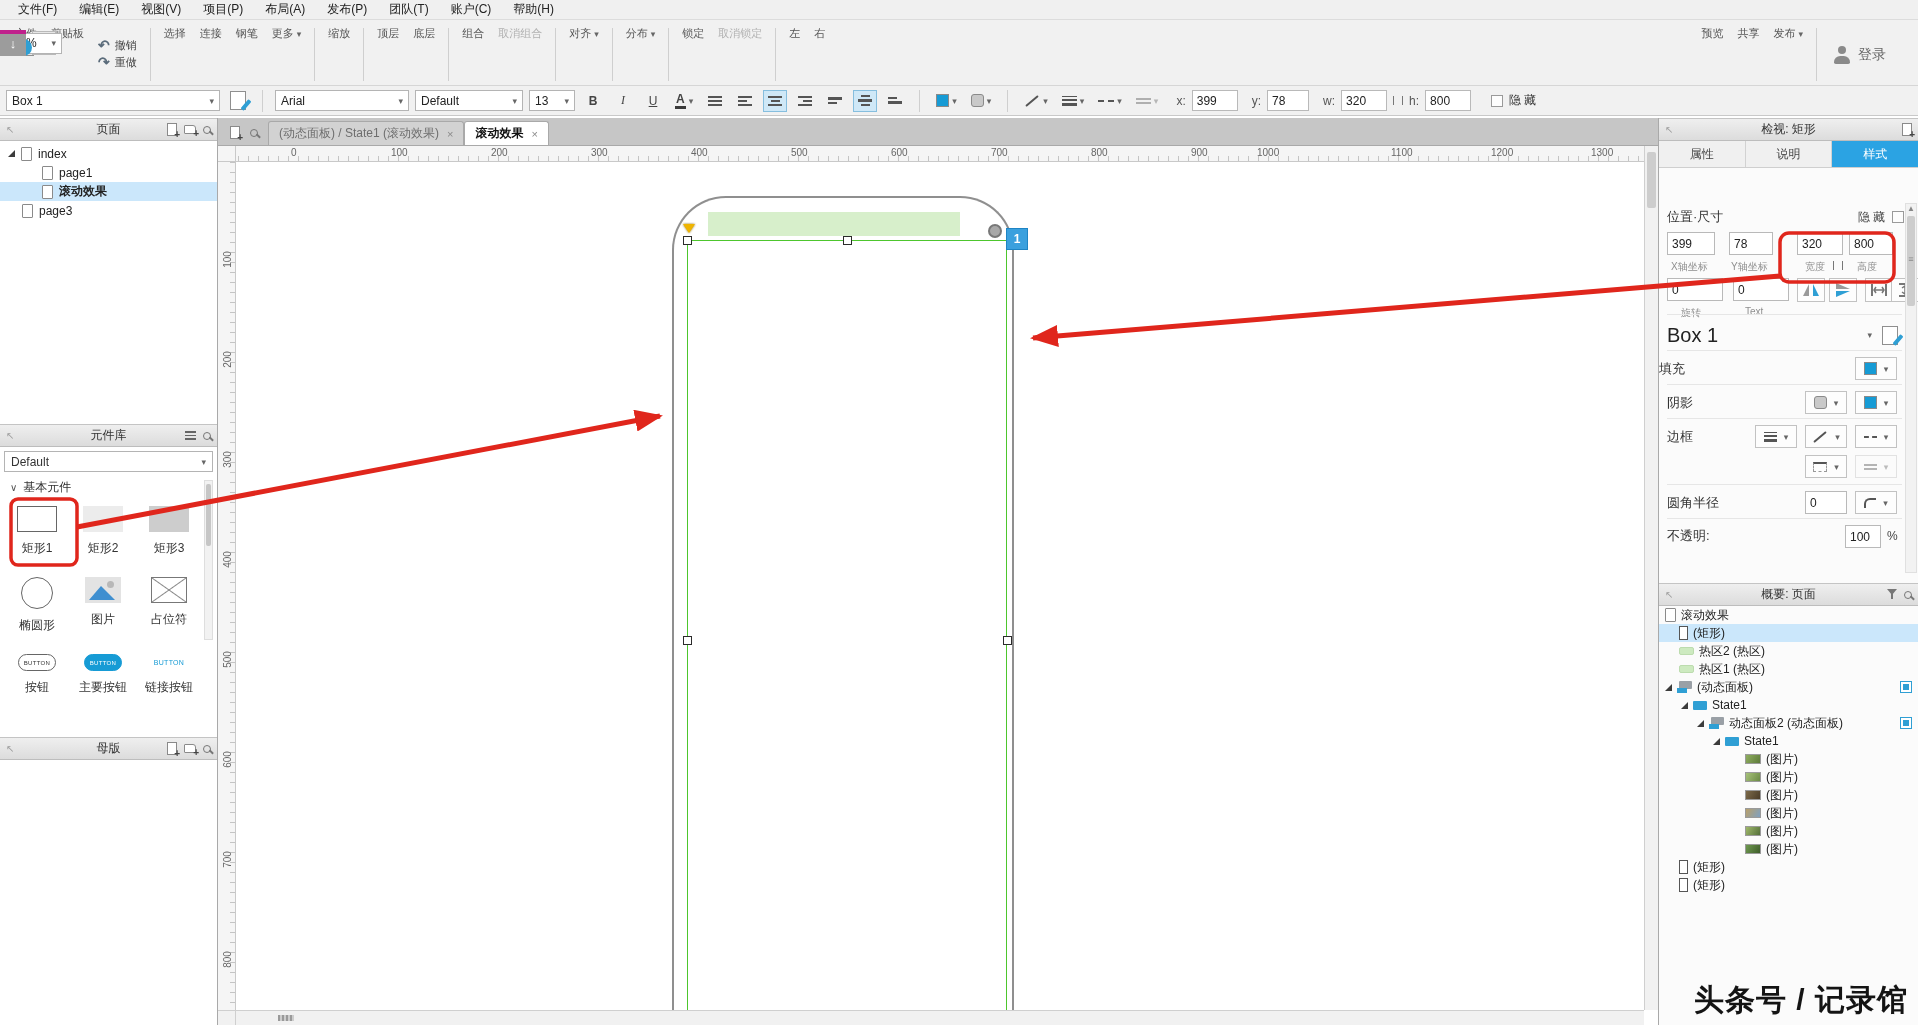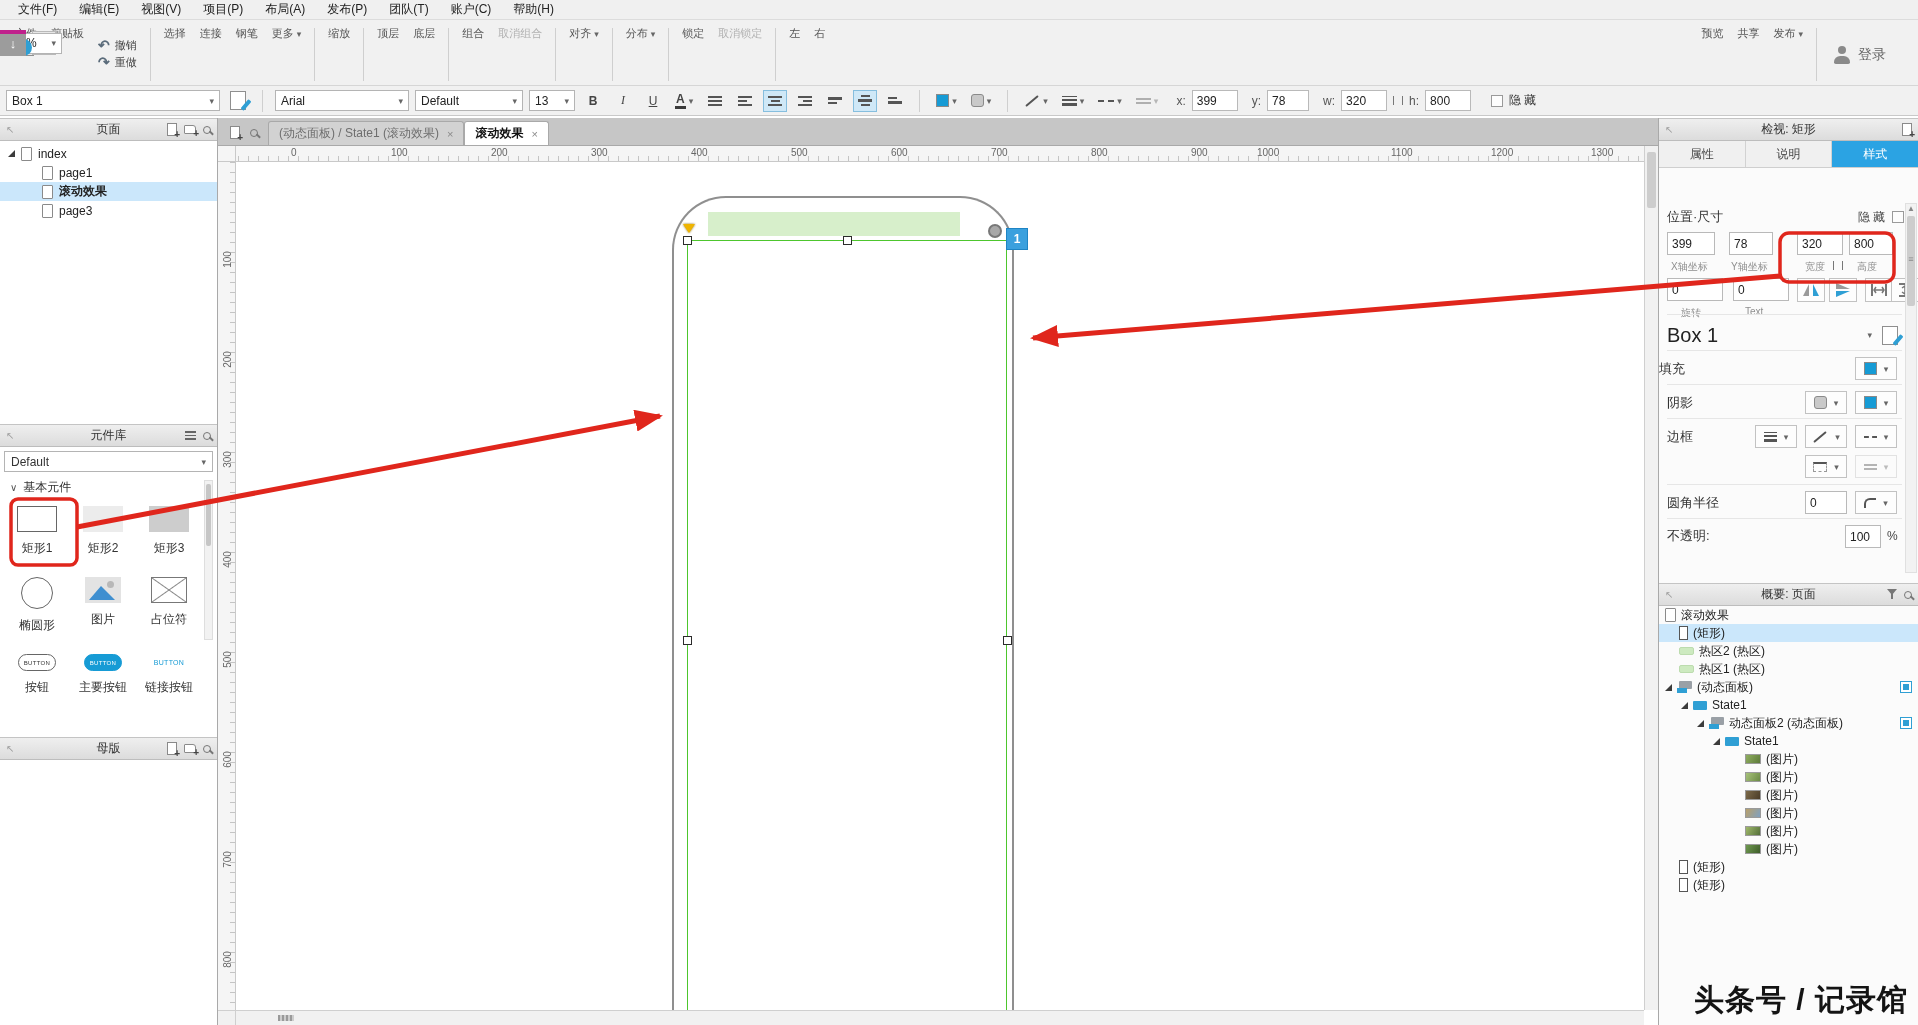--- a/index.html
+++ b/index.html
@@ -546,21 +546,21 @@
       <span>index</span>
     </div>
     <div class="trow" style="padding-left:42px">
       <span class="doc"></span>
       <span>page1</span>
     </div>
     <div class="trow sel" style="padding-left:42px">
       <span class="doc"></span>
       <span>滚动效果</span>
     </div>
-    <div class="trow" style="padding-left:42px">
+    <div class="trow" style="padding-left:22px">
       <span class="doc"></span>
       <span>page3</span>
     </div>
   </div>
 
   <div style="position:absolute;left:0;right:0;top:306px">
     <div class="phead">
       <span class="pin">↖</span>
       <span class="ttl">元件库</span>
       <span class="hicons">

